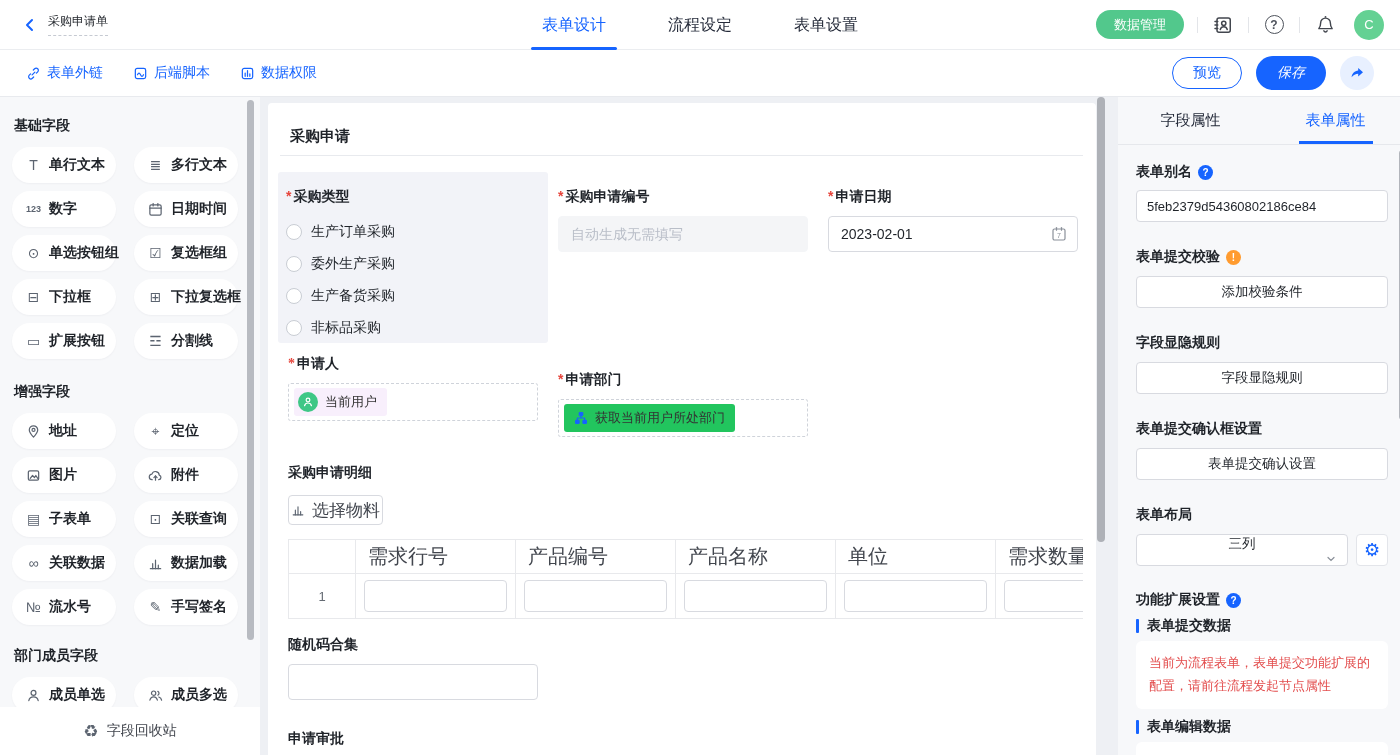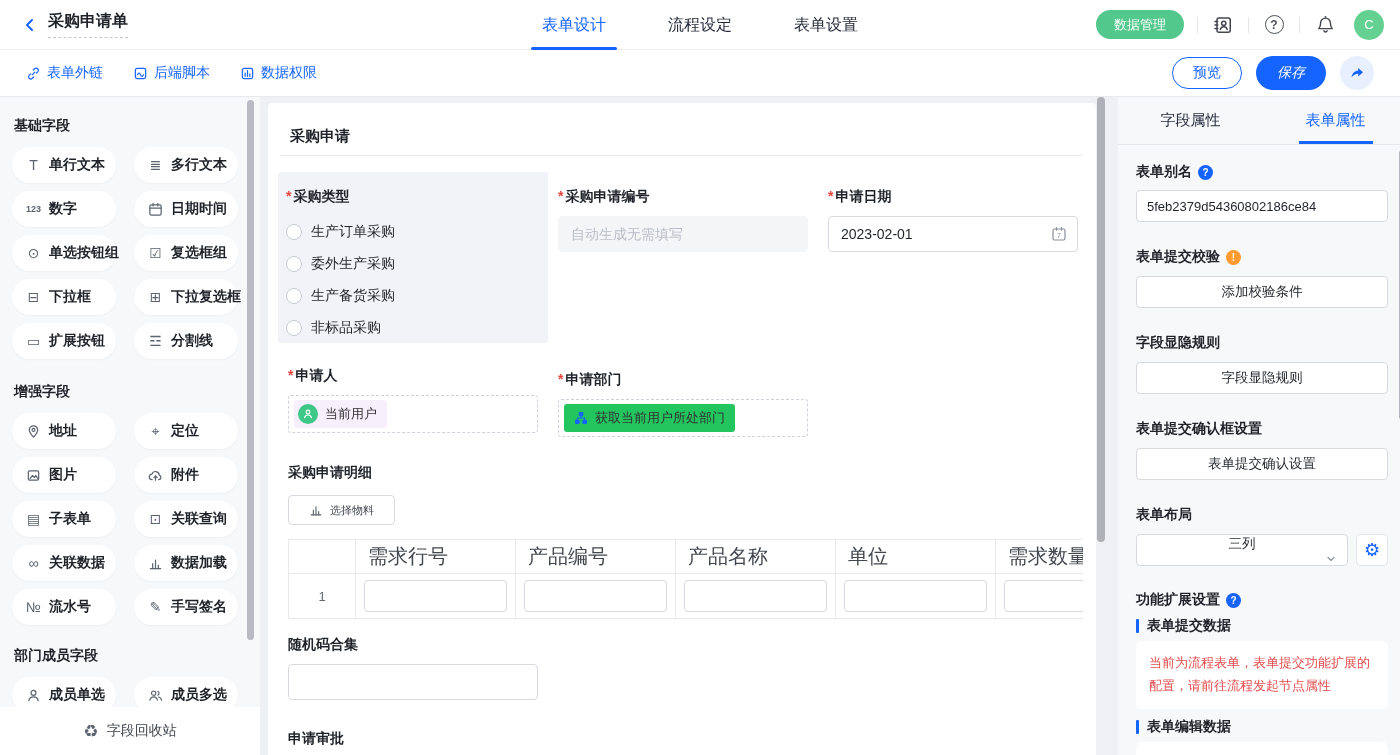--- a/index.html
+++ b/index.html
@@ -6,21 +6,21 @@
   html,body{width:1400px;height:755px;}
   body{position:relative;overflow:hidden;background:#eef0f4;
        font-family:"Liberation Sans","DejaVu Sans",sans-serif;color:#1f2329;}
   .ic{display:inline-flex;align-items:center;justify-content:center;line-height:1;}
   .ic svg{display:block;}
 
   
   .header{position:absolute;left:0;top:0;width:1400px;height:50px;background:#fff;
           border-bottom:1px solid #ebedf0;display:flex;align-items:center;padding:0 16px;z-index:30;}
   .back{width:28px;height:28px;display:flex;align-items:center;justify-content:center;cursor:pointer;}
-  .doc-title{font-size:16px;font-weight:700;margin-left:4px;padding-bottom:5px;
+  .doc-title{font-size:12px;font-weight:400;margin-left:4px;padding-bottom:5px;
              border-bottom:1px dashed #c6cad2;cursor:text;}
   .header-tabs{position:absolute;left:50%;transform:translateX(-50%);top:0;height:50px;
                display:flex;gap:62px;align-items:center;}
   .htab{font-size:16px;color:#252b3a;height:50px;line-height:50px;position:relative;cursor:pointer;white-space:nowrap;}
   .htab.active{color:#1664ff;}
   .htab.active::after{content:"";position:absolute;left:-11px;right:-11px;bottom:0;height:3px;background:#1664ff;border-radius:2px;}
   .header-right{margin-left:auto;display:flex;align-items:center;gap:13px;}
   .pill-green{height:29px;padding:0 18px;border-radius:15px;background:#52c88c;color:#fff;
               font-size:13px;display:flex;align-items:center;border:none;cursor:pointer;}
   .vdiv{width:1px;height:16px;background:#e3e5e9;}
@@ -72,31 +72,31 @@
   .radio-dot{width:16px;height:16px;border-radius:50%;border:1px solid #c9cdd4;background:#fff;flex:none;cursor:pointer;}
   .f-reqno{left:280px;top:69px;width:270px;}
   .f-date{left:550px;top:69px;width:270px;}
   .tinput{width:250px;height:36px;border:1px solid #d8dae0;border-radius:4px;background:#fff;
           font-size:14px;color:#1f2329;padding:0 12px;font-family:inherit;}
   .tinput::placeholder{color:#b9bec8;}
   .tinput.disabled{background:#f4f5f7;border-color:#f4f5f7;}
   .date-box{width:250px;height:36px;border:1px solid #d8dae0;border-radius:4px;background:#fff;display:flex;
             align-items:center;padding:0 10px 0 12px;font-size:14px;cursor:pointer;}
   .date-box .ic{margin-left:auto;color:#8a9099;}
-  .f-applicant{left:10px;top:248px;width:270px;}
+  .f-applicant{left:10px;top:236px;width:270px;font-family:Liberation Serif, serif;}
   .f-dept{left:280px;top:252px;width:270px;}
   .dash-box{width:250px;height:38px;border:1px dashed #cfd3da;border-radius:3px;background:#fff;
             display:flex;align-items:center;padding:0 5px;}
   .tag{height:28px;border-radius:3px;display:flex;align-items:center;gap:7px;font-size:13px;color:#333;padding:0 10px;}
   .tag.purple{background:#f8effc;padding-left:4px;}
   .tag.blue{background:#22c55e;}
   .tag-avatar{width:20px;height:20px;border-radius:50%;background:#3ec786;display:flex;align-items:center;justify-content:center;}
   .f-detail{left:10px;top:345px;right:13px;}
-  .btn-material{display:inline-flex;align-items:center;gap:7px;height:30px;padding:0 20px;margin-top:3px;
-                border:1px solid #d8dae0;border-radius:4px;background:#fff;font-size:11px;color:#42464e;cursor:pointer;}
+  .btn-material{display:inline-flex;align-items:center;gap:7px;height:30px;padding:0 2px;margin-top:3px;
+                border:1px solid #d8dae0;border-radius:4px;background:#fff;font-size:17px;color:#42464e;cursor:pointer;}
   .tbl-wrap{margin-top:14px;width:795px;overflow:hidden;}
   table.dtable{border-collapse:collapse;table-layout:fixed;width:867px;background:#fff;}
   .dtable th,.dtable td{border:1px solid #e8e9ec;}
   .dtable th{height:34px;font-weight:400;font-size:20px;color:#42464e;text-align:left;padding:0 12px;}
   .dtable th:first-child,.dtable td:first-child{width:67px;text-align:center;padding:0;}
   .dtable th:not(:first-child){width:160px;}
   .dtable td{height:45px;}
   .dtable td:first-child{font-size:13px;color:#646a73;}
   .cell-input{display:block;width:calc(100% - 16px);height:32px;margin:0 8px;border:1px solid #d8dae0;
               border-radius:4px;background:#fff;font-family:inherit;}

